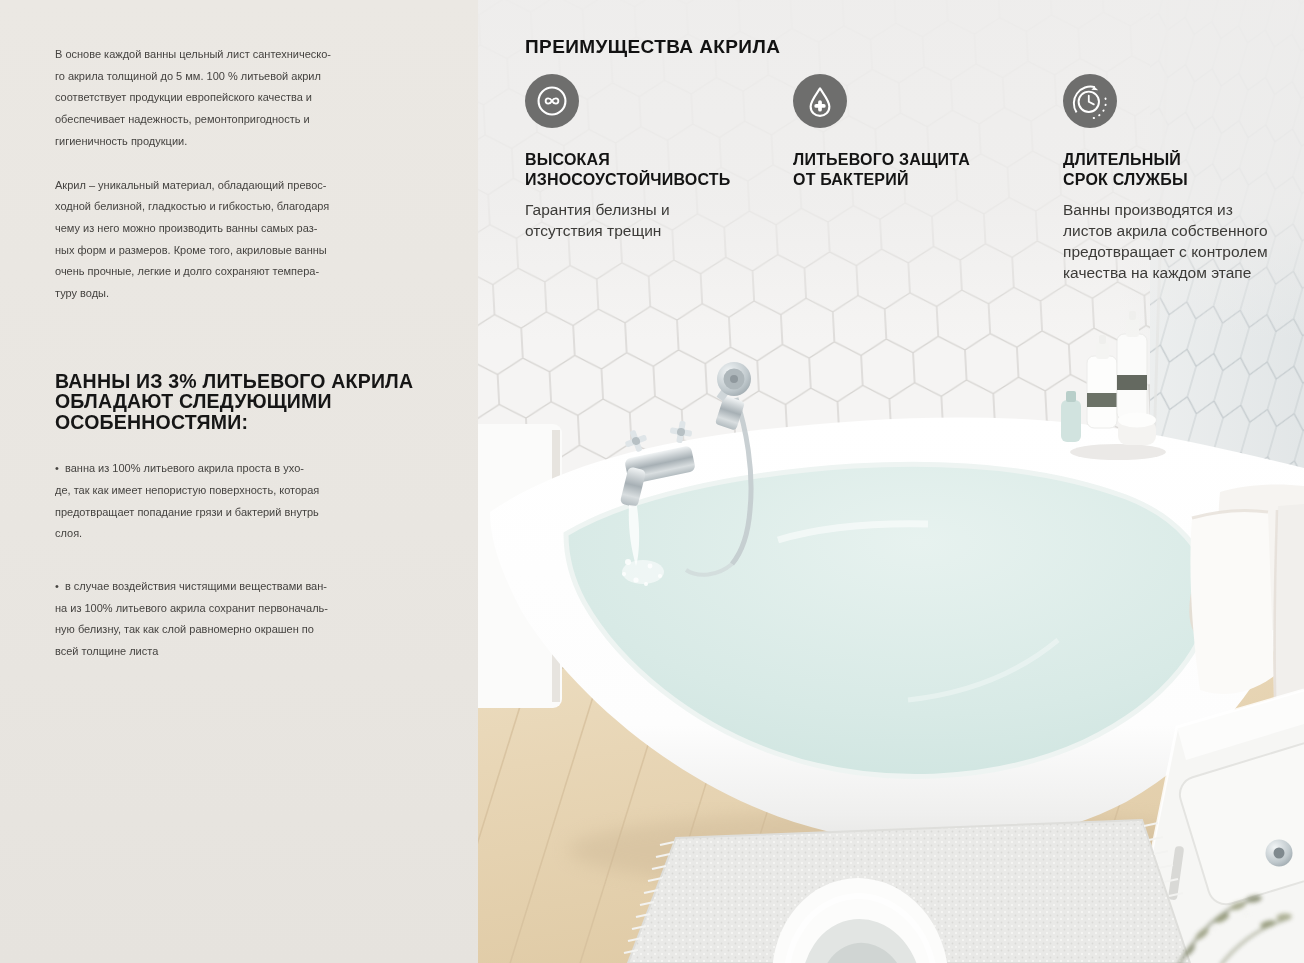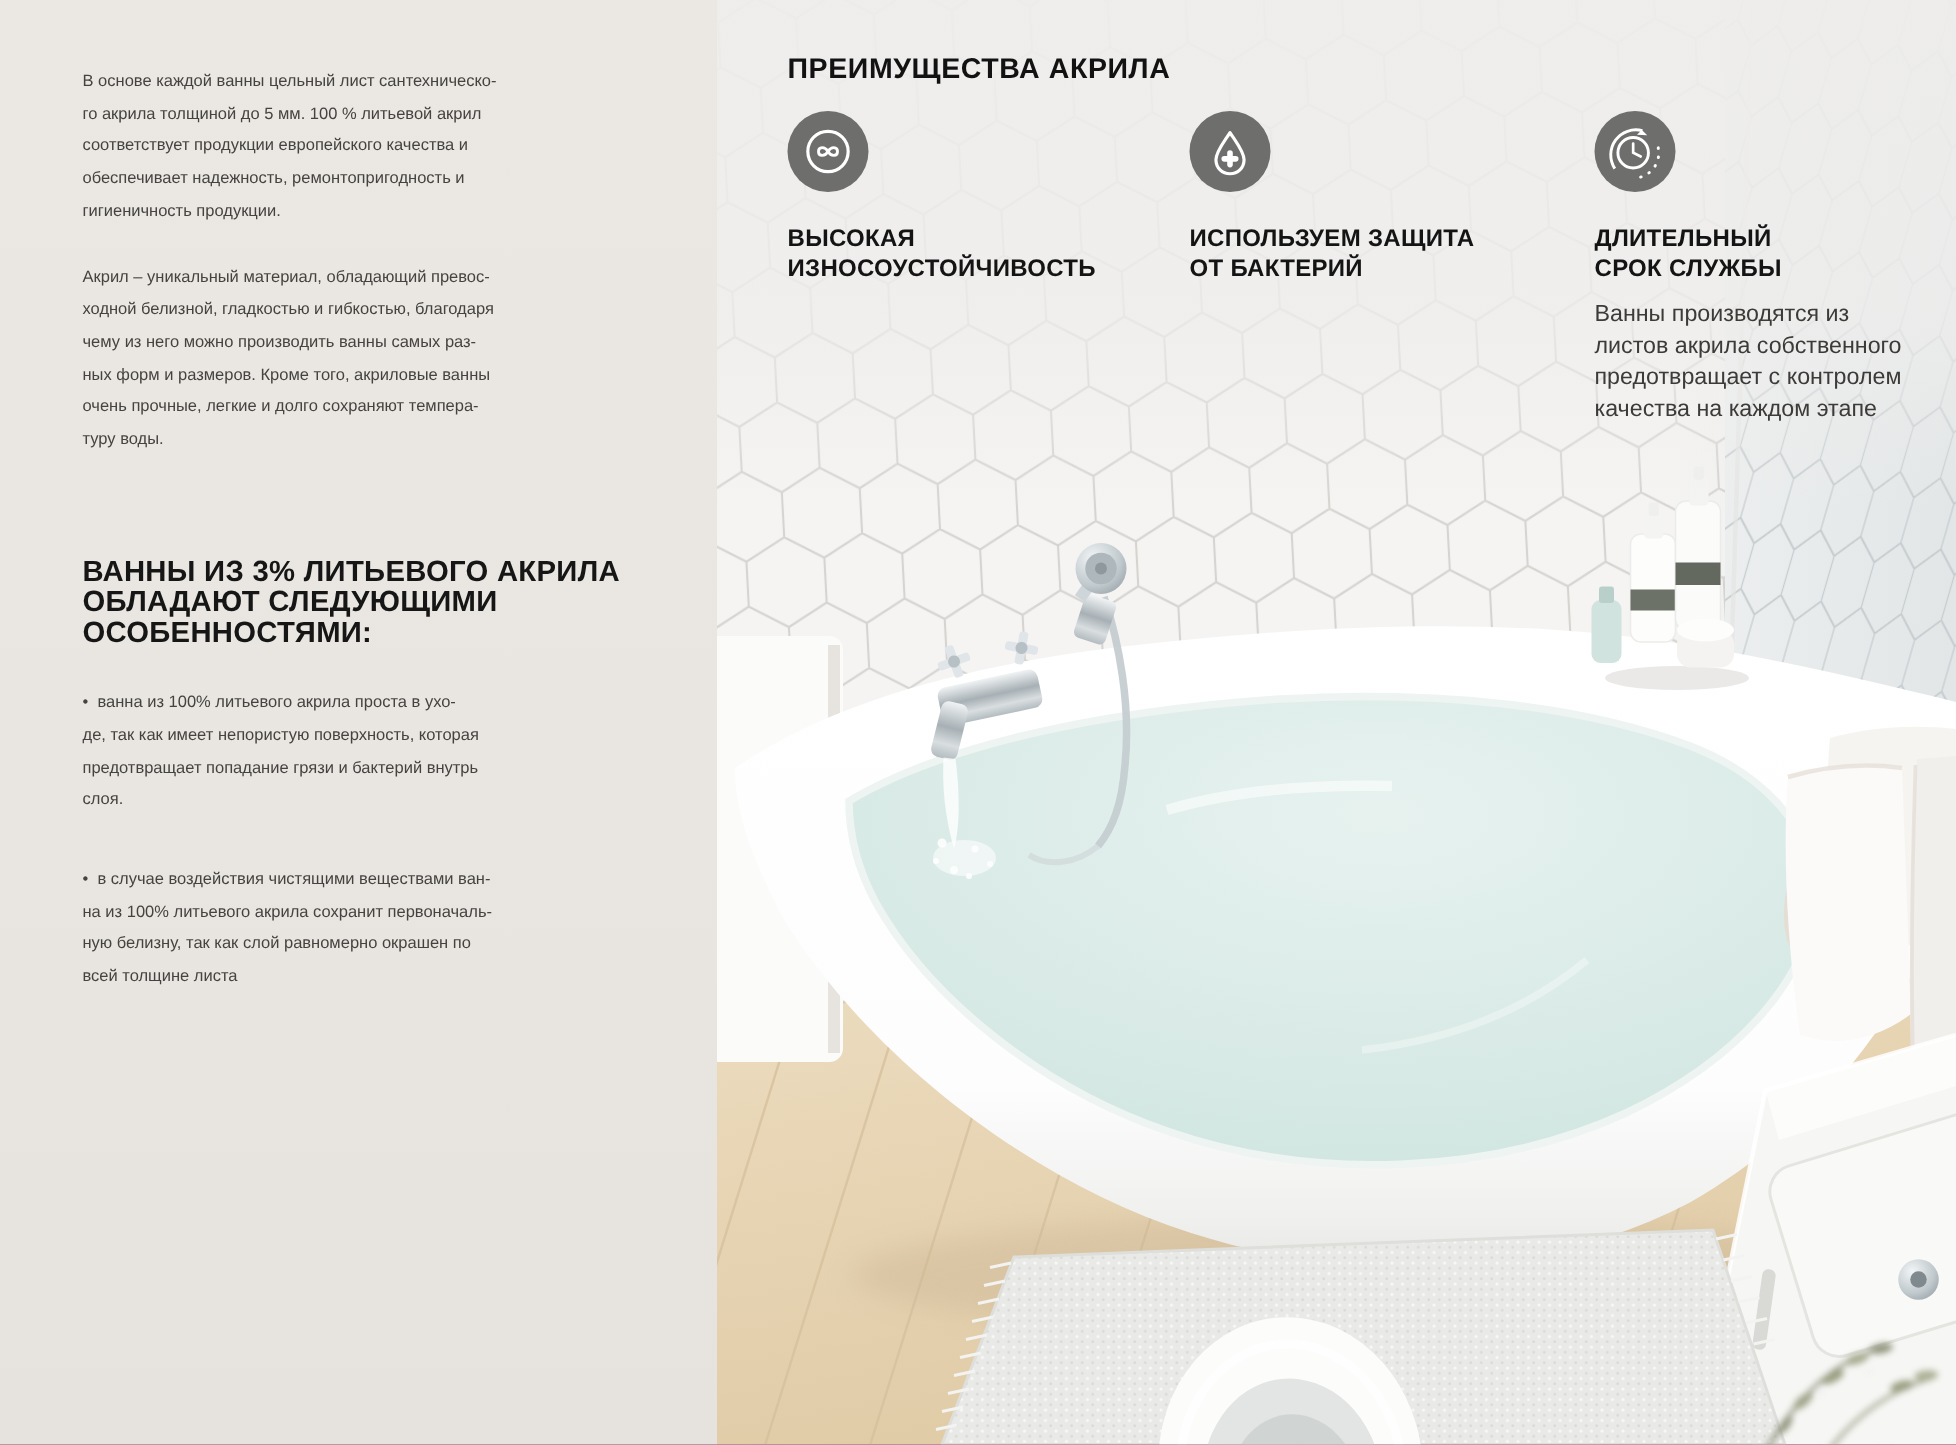--- a/index.html
+++ b/index.html
@@ -11,21 +11,21 @@
       box-sizing:border-box;padding:44px 20px 0 55px;}
   .lines{white-space:pre-line;}
   .h1{font-size:20px;line-height:20.5px;font-weight:bold;color:#161616;
       letter-spacing:.2px;margin:0 0 24px 0;}
   .h2{font-size:19.5px;line-height:20.5px;font-weight:bold;color:#161616;
       letter-spacing:.2px;margin:66px 0 26px 0;}
   .body{font-size:11px;line-height:21.7px;color:#454340;margin:0 0 22px 0;width:392px;}
   .bullet{margin:0 0 31px 0;}
   .bullet:last-child{margin-bottom:0;}
   
-  .photo-panel{position:absolute;left:478px;top:0;width:826px;height:963px;background:#ec4899;}
+  .photo-panel{position:absolute;left:478px;top:0;width:826px;height:963px;background:#14b8a6;}
   .scene{position:absolute;left:0;top:0;width:826px;height:963px;display:block;}
   .adv-heading{position:absolute;left:47px;top:36px;font-size:19px;font-weight:bold;
       color:#121212;letter-spacing:.4px;}
   .feature{position:absolute;top:74px;width:256px;}
   .f1{left:47px;}.f2{left:315px;}.f3{left:585px;width:240px;}
   .icon-circle{width:54px;height:54px;border-radius:50%;background:#6e6e6d;
       display:flex;align-items:center;justify-content:center;}
   .icon-circle svg{width:44px;height:44px;}
   .f-title{margin-top:22px;font-size:16px;line-height:20px;font-weight:bold;
       color:#141414;letter-spacing:.2px;}
@@ -298,32 +298,34 @@
     <div class="feature f1">
       <div class="icon-circle">
         <svg viewBox="0 0 54 54">
           <circle cx="27" cy="27" r="16.5" fill="none" stroke="#fff" stroke-width="2.6"></circle>
           <path d="M27 27 C24.5 22.6 19.2 22.9 19.2 27 C19.2 31.1 24.5 31.4 27 27
                    C29.5 22.6 34.8 22.9 34.8 27 C34.8 31.1 29.5 31.4 27 27 Z" fill="none" stroke="#fff" stroke-width="2.3" stroke-linejoin="round"></path>
         </svg>
       </div>
       <div class="f-title lines">ВЫСОКАЯ
 ИЗНОСОУСТОЙЧИВОСТЬ</div>
+      <div class="f-desc lines">Гарантия белизны и
+отсутствия трещин</div>
     </div>
 
     <div class="feature f2">
       <div class="icon-circle">
         <svg viewBox="0 0 54 54">
           <path d="M27 11.5 C23 18 15.5 27 15.5 33.8 C15.5 40.6 20.7 45.2 27 45.2
                    C33.3 45.2 38.5 40.6 38.5 33.8 C38.5 27 31 18 27 11.5 Z" fill="none" stroke="#fff" stroke-width="2.6" stroke-linejoin="round"></path>
           <path d="M24.7 30.7 v-2.4 a2.3 2.3 0 0 1 4.6 0 v2.4 h2.4 a2.3 2.3 0 0 1 0 4.6
                    h-2.4 v2.4 a2.3 2.3 0 0 1 -4.6 0 v-2.4 h-2.4 a2.3 2.3 0 0 1 0 -4.6 Z" fill="#fff"></path>
         </svg>
       </div>
-      <div class="f-title lines">ИСПОЛЬЗУЕМ ЗАЩИТА
+      <div class="f-title lines">ЛИТЬЕВОГО ЗАЩИТА
 ОТ БАКТЕРИЙ</div>
     </div>
 
     <div class="feature f3">
       <div class="icon-circle">
         <svg viewBox="0 0 54 54">
           <circle cx="25.5" cy="28" r="12.5" fill="none" stroke="#fff" stroke-width="2.4"></circle>
           <path d="M25.5 20.5 V28 l6.2 3.1" fill="none" stroke="#fff" stroke-width="2.2" stroke-linecap="round"></path>
           <path d="M33 10 A20.5 20.5 0 0 0 10.5 41" fill="none" stroke="#fff" stroke-width="2.4"></path>
           <polygon points="37,13.8 32.6,9.4 28.6,13.2" fill="#fff"></polygon>

